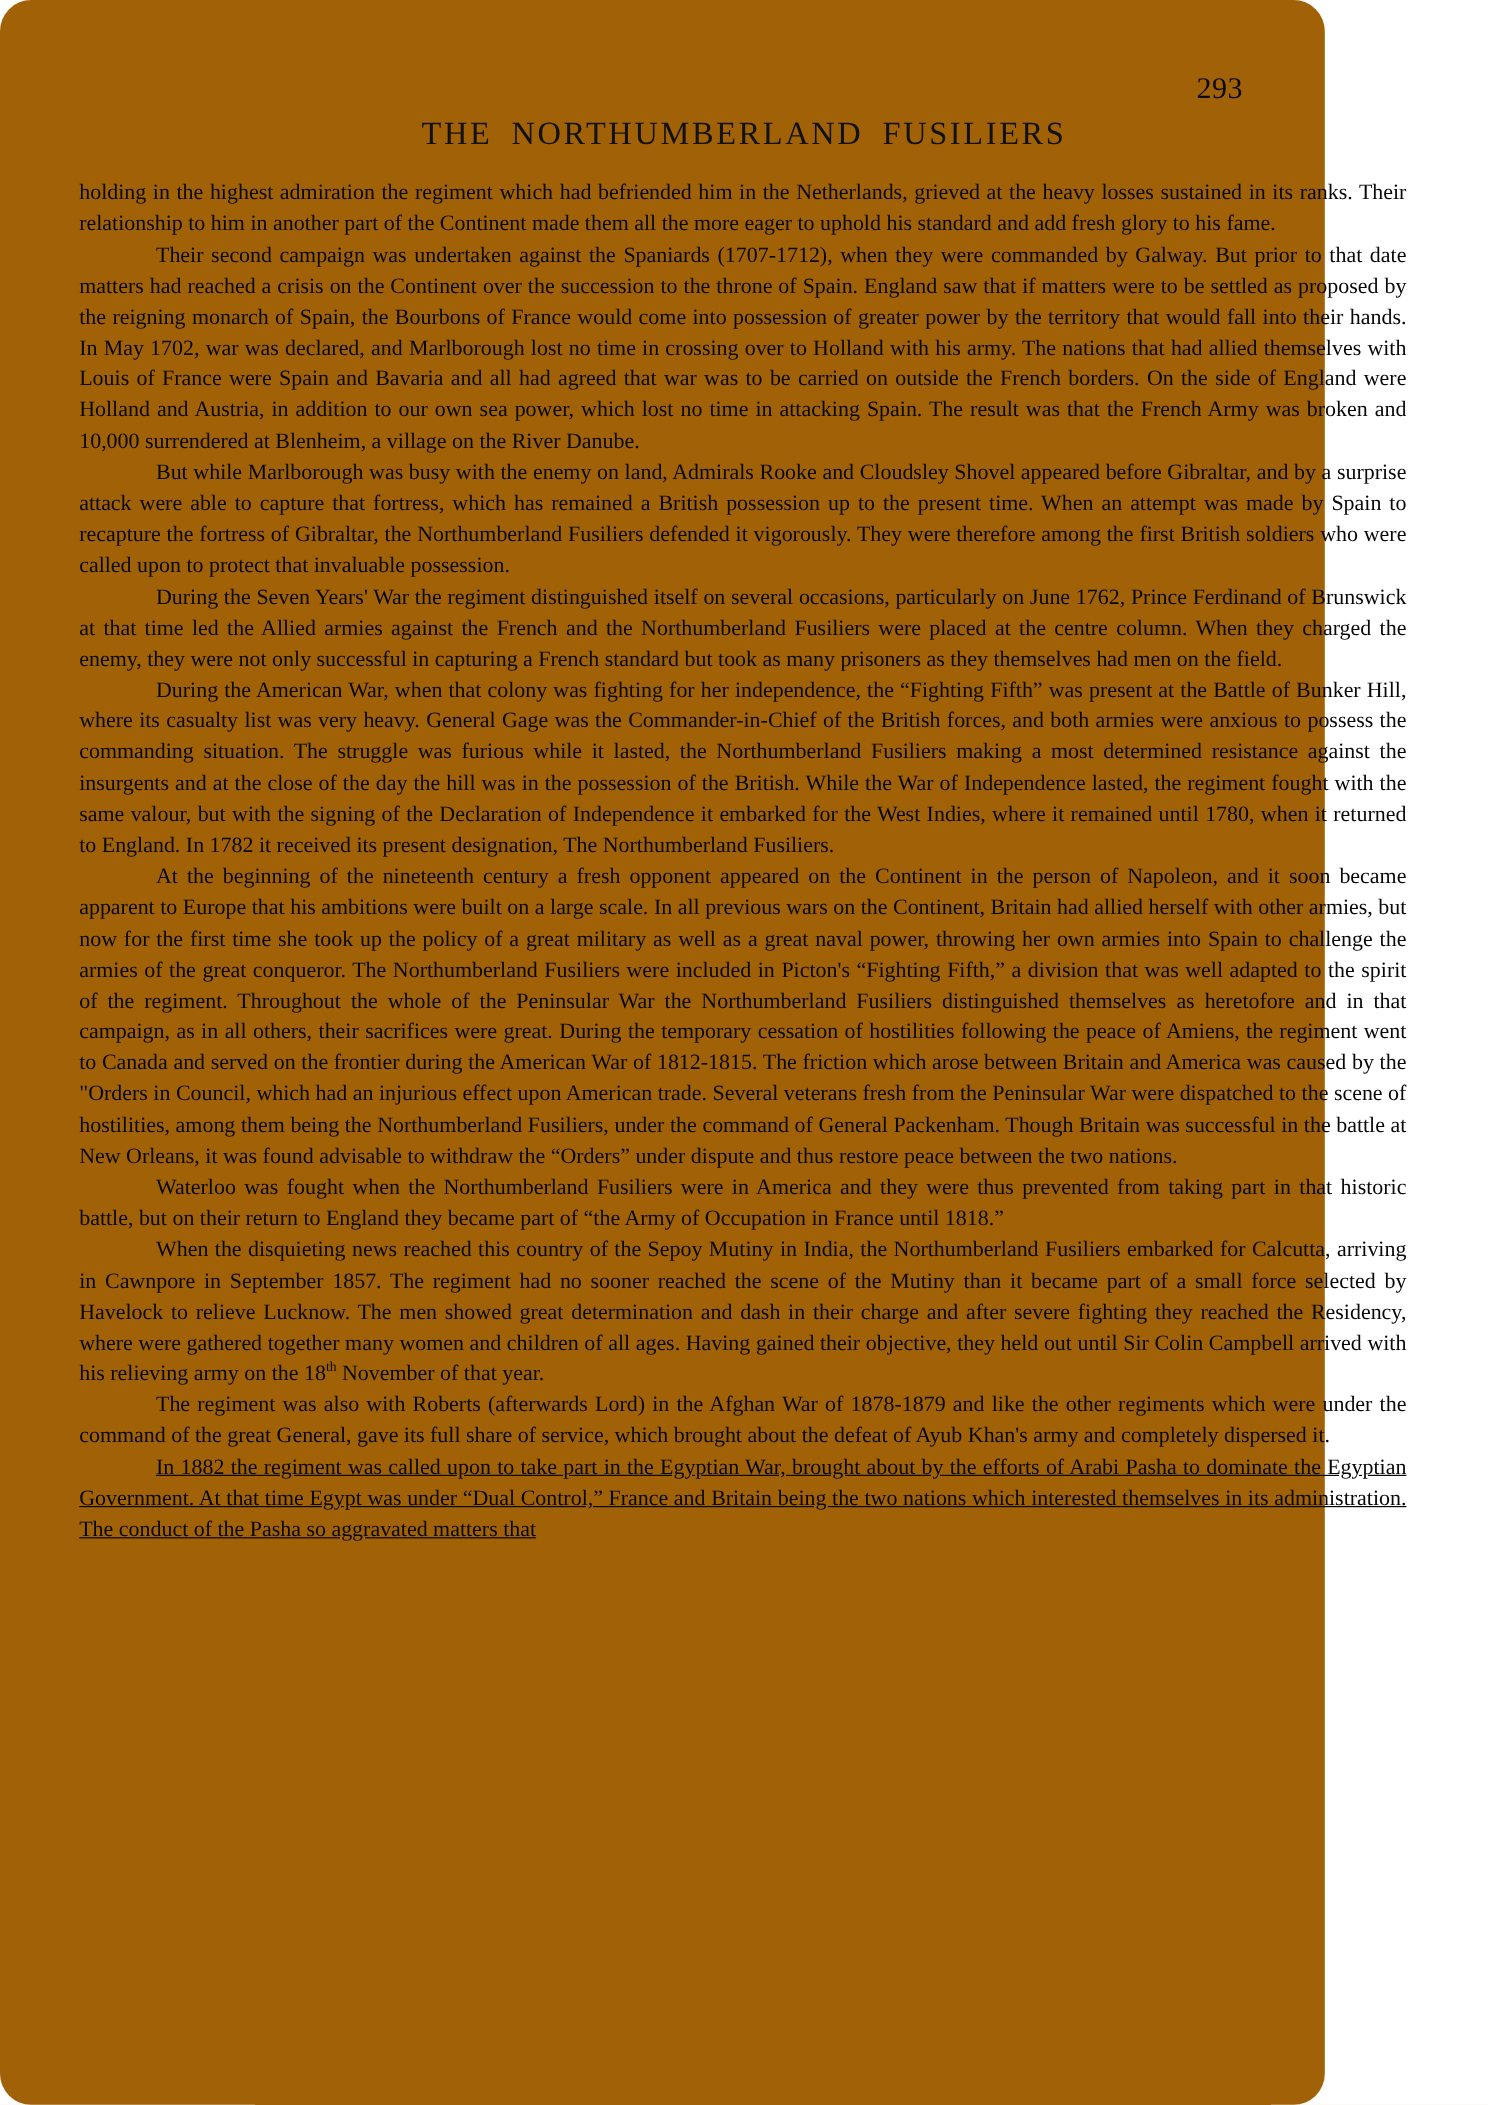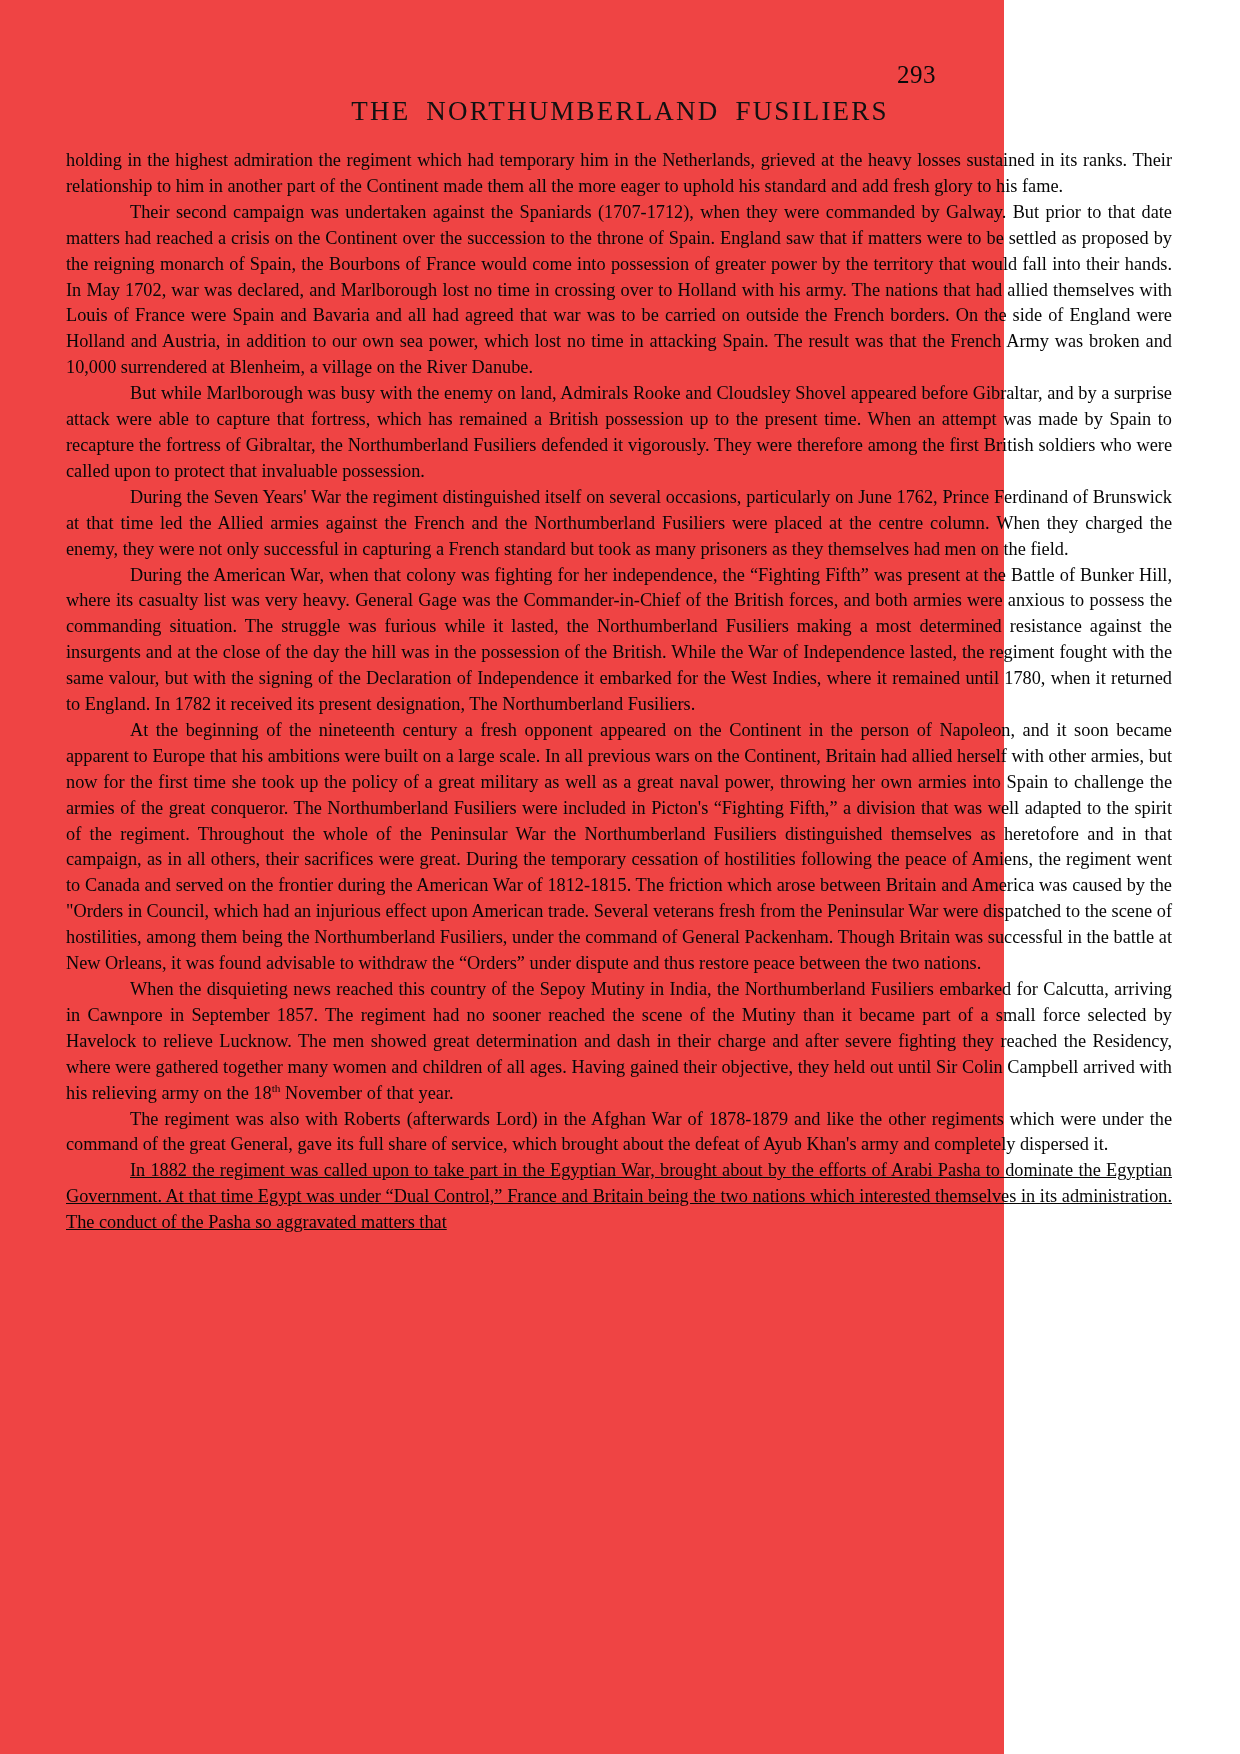--- a/index.html
+++ b/index.html
@@ -11,23 +11,24 @@
     width: 1240px;
     height: 1754px;
     position: relative;
     font-family: "Liberation Serif", "DejaVu Serif", serif;
     color: #000000;
     overflow: hidden;
   }
   .page {
     position: absolute;
     left: 0; top: 0;
-    width: 1004px;
+    width: 1104px;
     height: 1754px;
-    background: #ef4444;
+    background: #a16207;
+    border-radius: 26px;
   }
   .folio {
     position: absolute;
     top: 62px;
     right: 68px;
     font-size: 25px;
     line-height: 1;
     letter-spacing: 0.5px;
     color: #0a0a0a;
   }
@@ -78,32 +79,33 @@
 <body>
 
 <div class="page">
 
   <div class="folio">293</div>
 
   <div class="running-head">THE NORTHUMBERLAND FUSILIERS</div>
 
   <div class="textblock">
 
-    <p>holding in the highest admiration the regiment which had temporary him in the Netherlands, grieved at the heavy losses sustained in its ranks.  Their relationship to him in another part of the Continent made them all the more eager to uphold his standard and add fresh glory to his fame.</p>
+    <p>holding in the highest admiration the regiment which had befriended him in the Netherlands, grieved at the heavy losses sustained in its ranks.  Their relationship to him in another part of the Continent made them all the more eager to uphold his standard and add fresh glory to his fame.</p>
 
     <p class="indent">Their second campaign was undertaken against the Spaniards (1707-1712), when they were commanded by Galway.  But prior to that date matters had reached a crisis on the Continent over the succession to the throne of Spain.  England saw that if matters were to be settled as proposed by the reigning monarch of Spain, the Bourbons of France would come into possession of greater power by the territory that would fall into their hands.  In May 1702, war was declared, and Marlborough lost no time in crossing over to Holland with his army.  The nations that had allied themselves with Louis of France were Spain and Bavaria and all had agreed that war was to be carried on outside the French borders.  On the side of England were Holland and Austria, in addition to our own sea power, which lost no time in attacking Spain.  The result was that the French Army was broken and 10,000 surrendered at Blenheim, a village on the River Danube.</p>
 
     <p class="indent">But while Marlborough was busy with the enemy on land, Admirals Rooke and Cloudsley Shovel appeared before Gibraltar, and by a surprise attack were able to capture that fortress, which has remained a British possession up to the present time.  When an attempt was made by Spain to recapture the fortress of Gibraltar, the Northumberland Fusiliers defended it vigorously.  They were therefore among the first British soldiers who were called upon to protect that invaluable possession.</p>
 
     <p class="indent">During the Seven Years' War the regiment distinguished itself on several occasions, particularly on June 1762, Prince Ferdinand of Brunswick at that time led the Allied armies against the French and the Northumberland Fusiliers were placed at the centre column.  When they charged the enemy, they were not only successful in capturing a French standard but took as many prisoners as they themselves had men on the field.</p>
 
     <p class="indent">During the American War, when that colony was fighting for her independence, the “Fighting Fifth” was present at the Battle of Bunker Hill, where its casualty list was very heavy.  General Gage was the Commander-in-Chief of the British forces, and both armies were anxious to possess the commanding situation.  The struggle was furious while it lasted, the Northumberland Fusiliers making a most determined resistance against the insurgents and at the close of the day the hill was in the possession of the British.  While the War of Independence lasted, the regiment fought with the same valour, but with the signing of the Declaration of Independence it embarked for the West Indies, where it remained until 1780, when it returned to England.  In 1782 it received its present designation, The Northumberland Fusiliers.</p>
 
     <p class="indent">At the beginning of the nineteenth century a fresh opponent appeared on the Continent in the person of Napoleon, and it soon became apparent to Europe that his ambitions were built on a large scale.  In all previous wars on the Continent, Britain had allied herself with other armies, but now for the first time she took up the policy of a great military as well as a great naval power, throwing her own armies into Spain to challenge the armies of the great conqueror.  The Northumberland Fusiliers were included in Picton's “Fighting Fifth,” a division that was well adapted to the spirit of the regiment.  Throughout the whole of the Peninsular War the Northumberland Fusiliers distinguished themselves as heretofore and in that campaign, as in all others, their sacrifices were great.  During the temporary cessation of hostilities following the peace of Amiens, the regiment went to Canada and served on the frontier during the American War of 1812-1815.  The friction which arose between Britain and America was caused by the "Orders in Council, which had an injurious effect upon American trade.  Several veterans fresh from the Peninsular War were dispatched to the scene of hostilities, among them being the Northumberland Fusiliers, under the command of General Packenham.  Though Britain was successful in the battle at New Orleans, it was found advisable to withdraw the “Orders” under dispute and thus restore peace between the two nations.</p>
 
+    <p class="indent">Waterloo was fought when the Northumberland Fusiliers were in America and they were thus prevented from taking part in that historic battle, but on their return to England they became part of “the Army of Occupation in France until 1818.”</p>
 
     <p class="indent"><span>When the disquieting news reached this country of the Sepoy Mutiny in India, the Northumberland Fusiliers embarked for Calcutta, arriving in Cawnpore in September 1857.  The regiment had no sooner reached the scene of the Mutiny than it became part of a small force selected by Havelock to relieve Lucknow.  The men showed great determination and dash in their charge and after severe fighting they reached the Residency, where were gathered together many women and children of all ages.  Having gained their objective, they held out until Sir Colin Campbell arrived with his relieving army on the 18</span><sup>th</sup><span> November of that year.</span></p>
 
     <p class="indent">The regiment was also with Roberts (afterwards Lord) in the Afghan War of 1878-1879 and like the other regiments which were under the command of the great General, gave its full share of service, which brought about the defeat of Ayub Khan's army and completely dispersed it.</p>
 
     <p class="indent">In 1882 the regiment was called upon to take part in the Egyptian War, brought about by the efforts of Arabi Pasha to dominate the Egyptian Government.  At that time Egypt was under “Dual Control,” France and Britain being the two nations which interested themselves in its administration.  The conduct of the Pasha so aggravated matters that</p>
 
   </div>
 
 </div>

